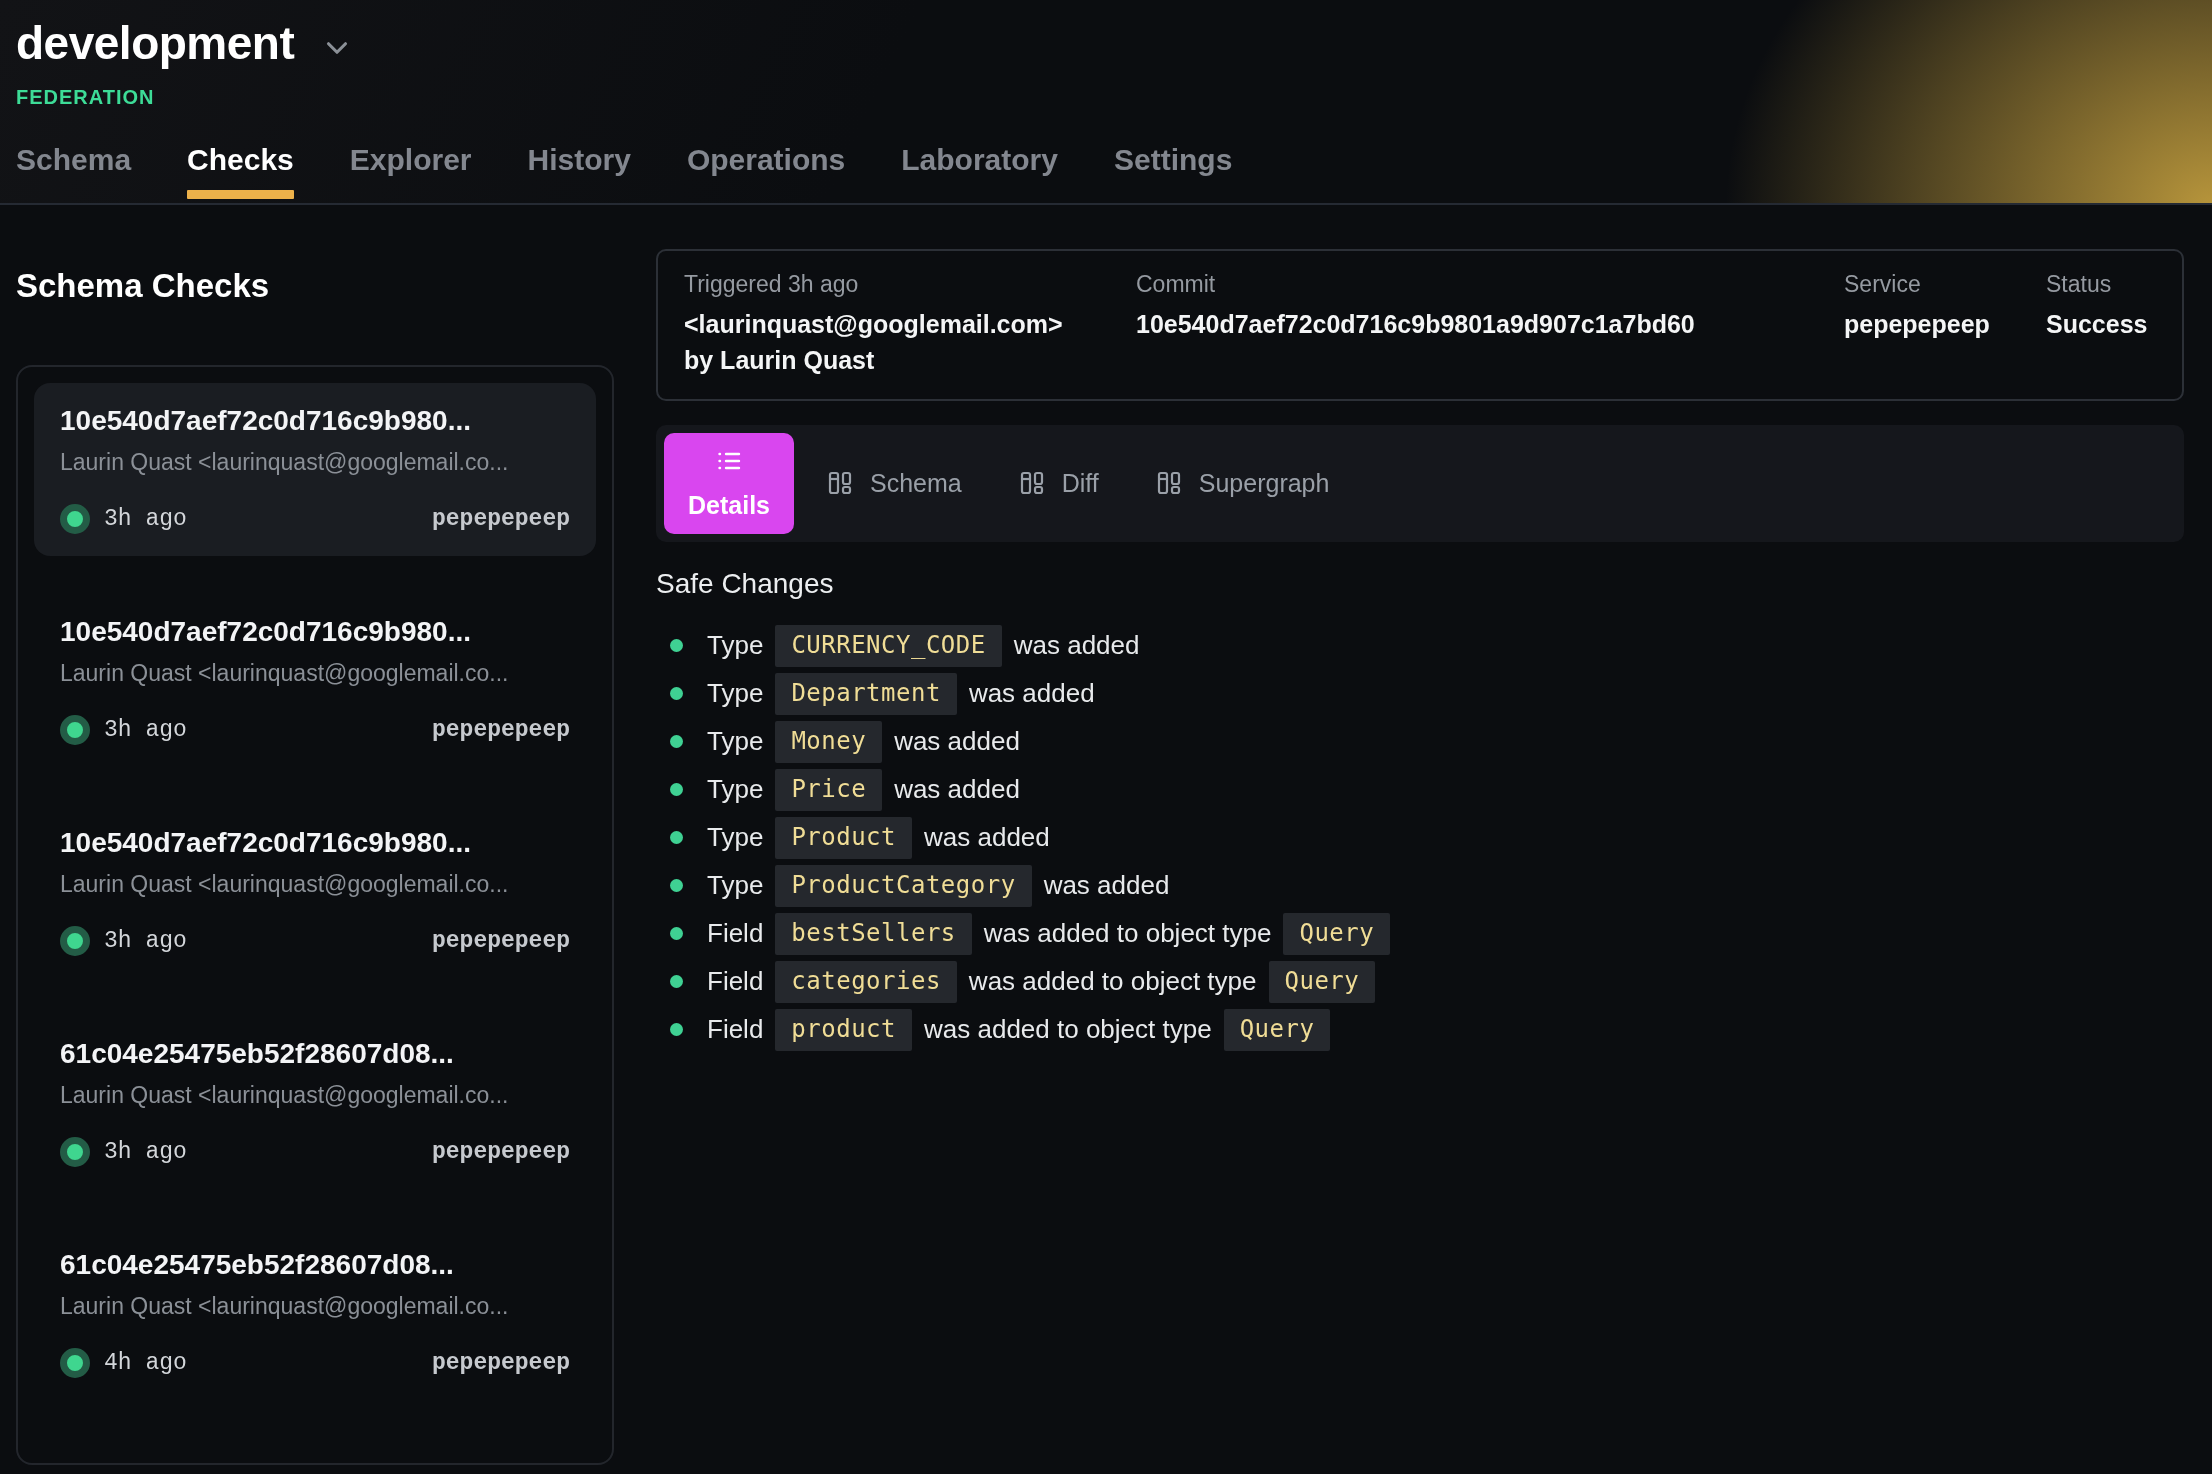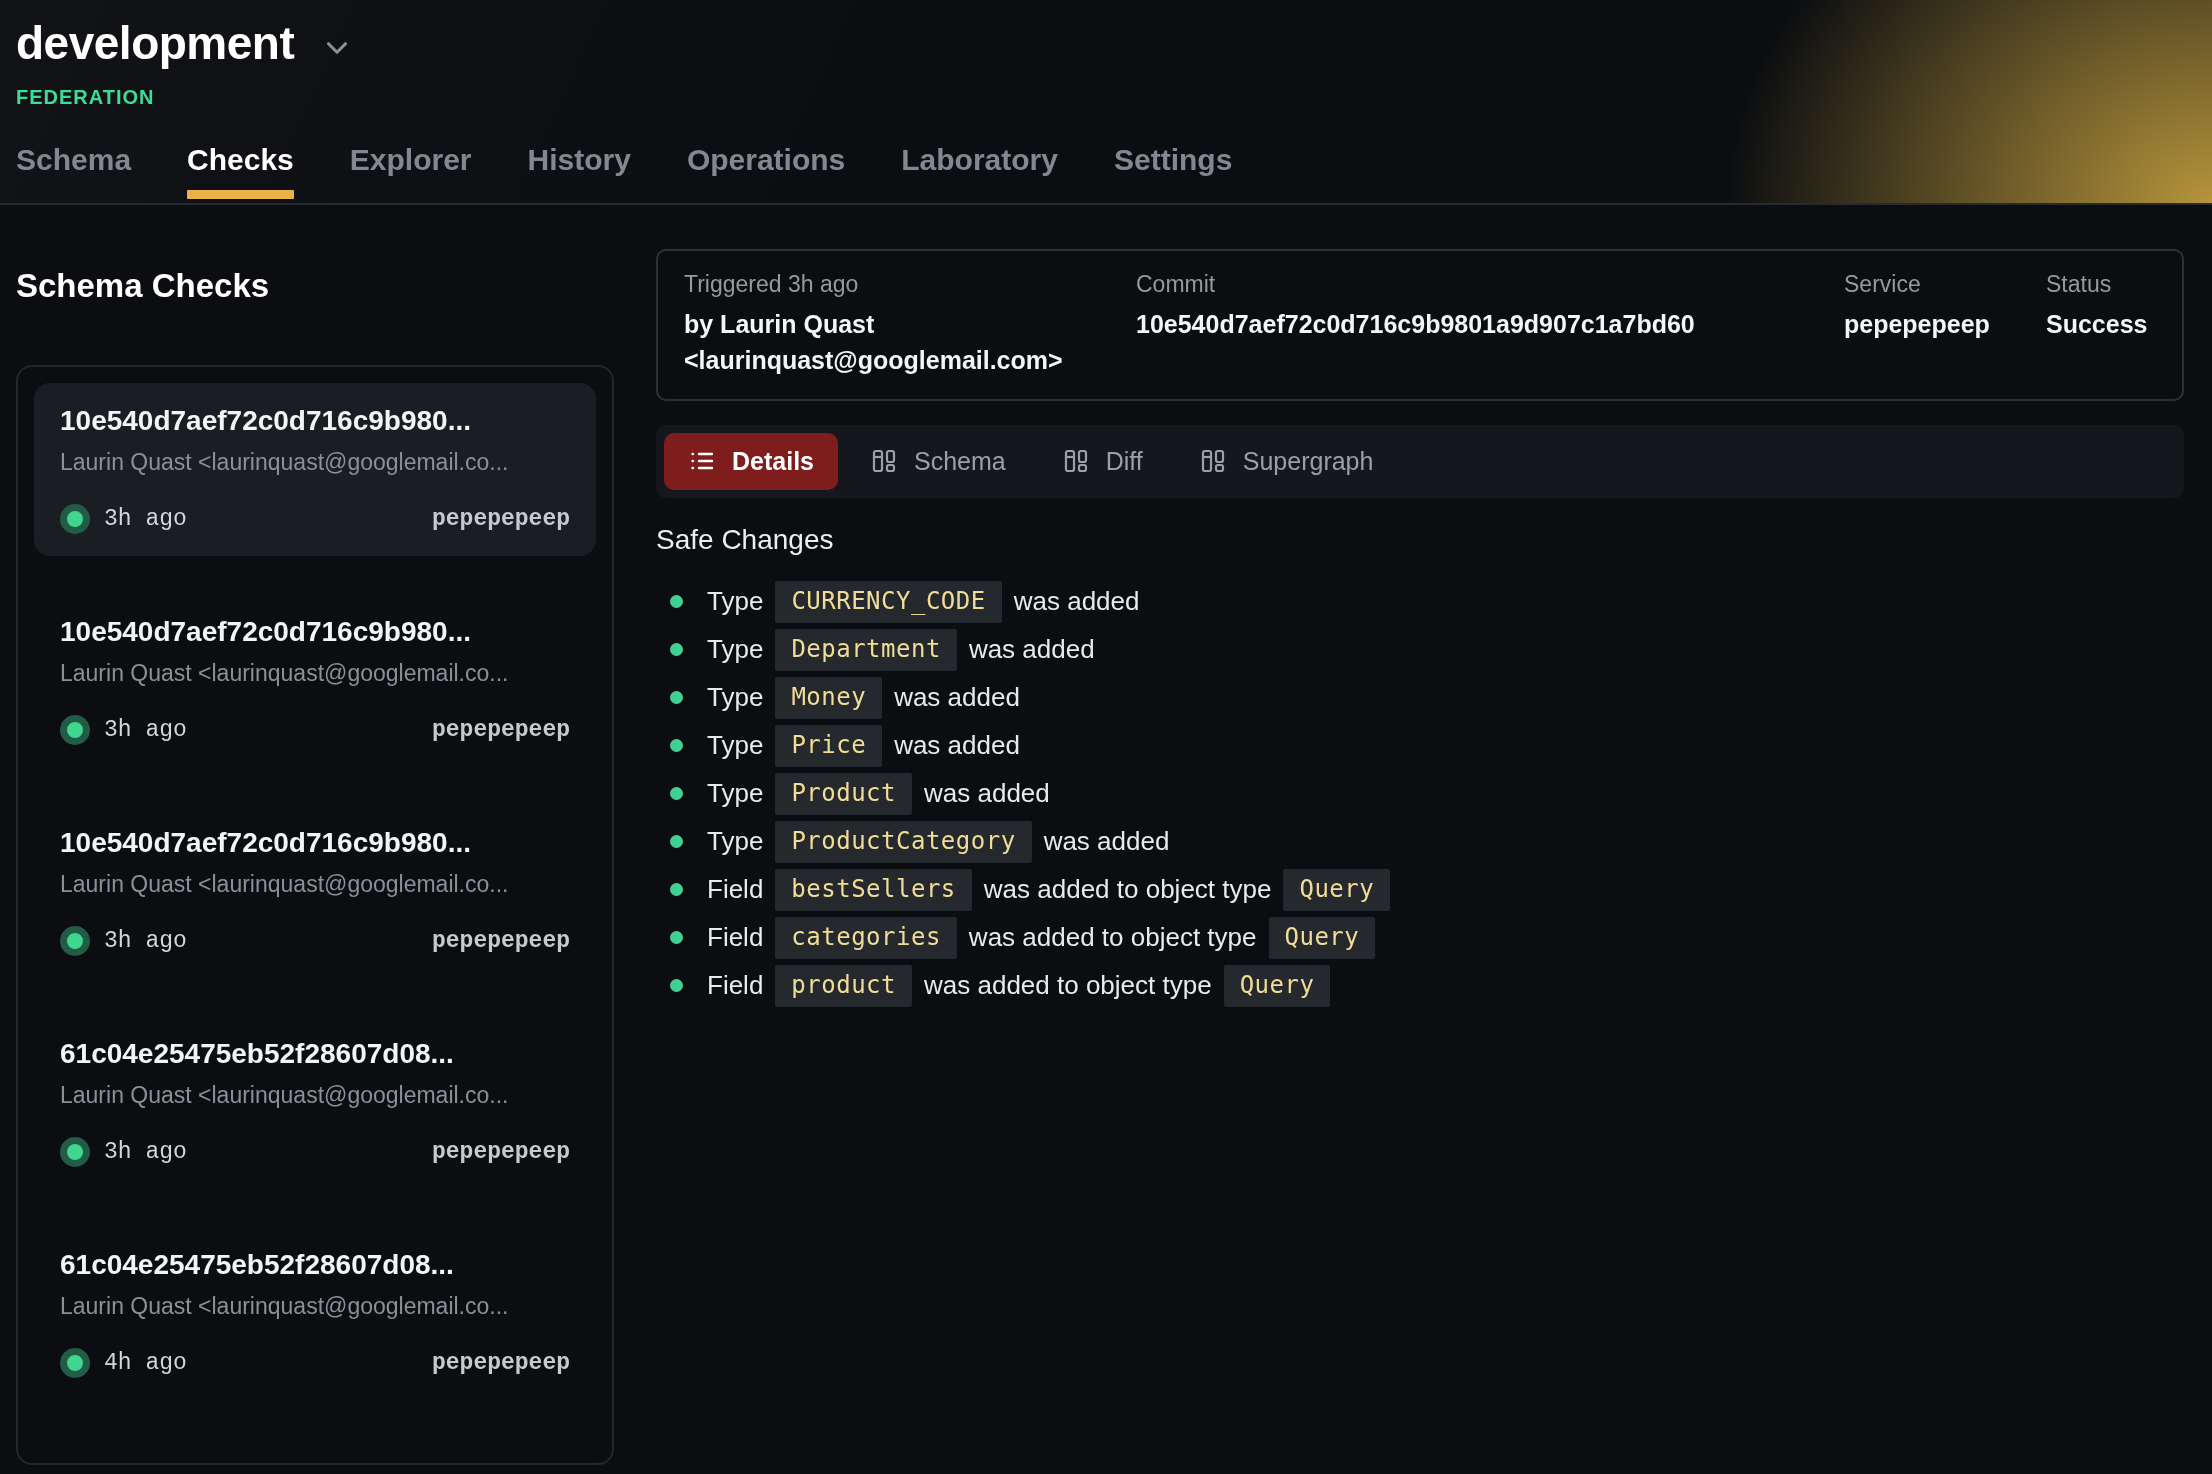--- a/index.html
+++ b/index.html
@@ -94,21 +94,21 @@
   .detail-tabs {
     margin-top:24px;
     background:#15171c; border-radius:10px;
     padding:8px; display:flex; align-items:center; gap:8px;
   }
   .detail-tab {
     display:flex; align-items:center; gap:16px;
     padding:14px 24px; border-radius:10px;
     font-size:25px; font-weight:500; color:#9aa0a8; cursor:pointer;
   }
-  .detail-tab.active { background:#7f1d1d; color:#ffffff; font-weight:600; }
+  .detail-tab.active { background:#d946ef; color:#ffffff; font-weight:600;flex-direction:column; }
   .detail-tab svg { display:block; }
 
   .section-heading { margin-top:26px; font-size:28px; font-weight:500; color:#eceef0; }
 
   .changes-list { margin-top:22px; }
   .change-row { display:flex; align-items:center; height:48px; font-size:26px; color:#e8eaec; }
   .bullet {
     width:13px; height:13px; border-radius:50%;
     background:#3fd193; margin:0 24px 0 14px; flex:0 0 auto;
   }
@@ -208,22 +208,22 @@
         </div>
       </div>
   </div>
 
   <div class="content">
 
     <div class="summary-card">
       <div class="sum-col triggered">
         <div class="sum-label">Triggered 3h ago</div>
         <div class="sum-value">
+          <div>&lt;laurinquast@googlemail.com&gt;</div>
           <div>by Laurin Quast</div>
-          <div>&lt;laurinquast@googlemail.com&gt;</div>
         </div>
       </div>
       <div class="sum-col commit">
         <div class="sum-label">Commit</div>
         <div class="sum-value">10e540d7aef72c0d716c9b9801a9d907c1a7bd60</div>
       </div>
       <div class="sum-col service">
         <div class="sum-label">Service</div>
         <div class="sum-value">pepepepeep</div>
       </div>

